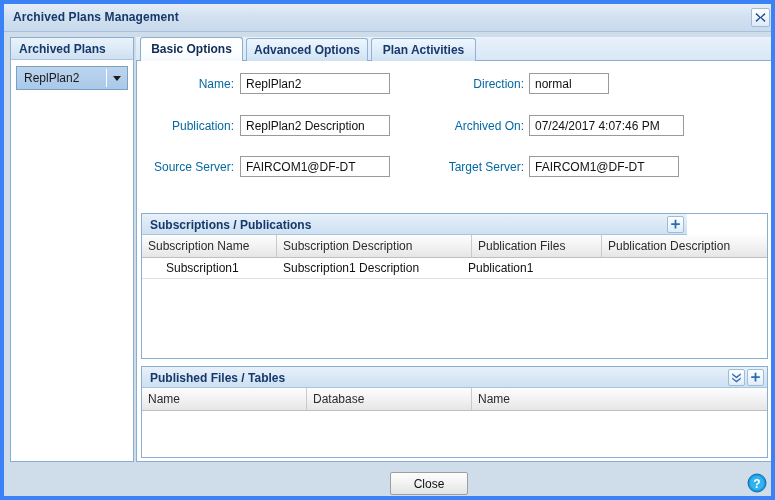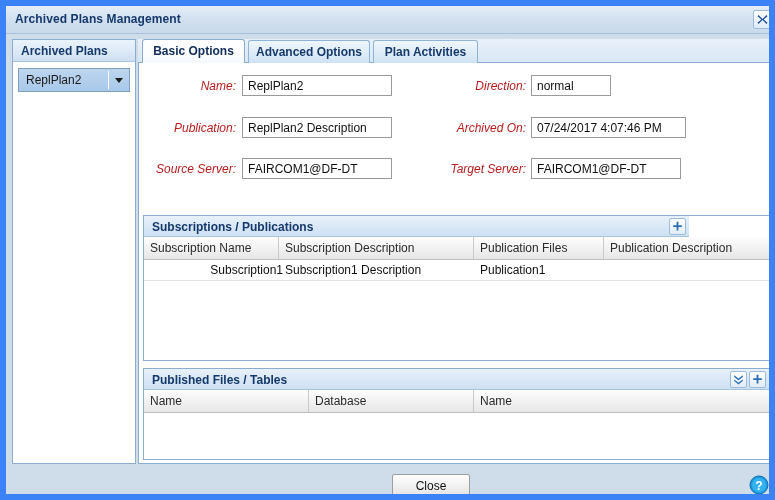--- a/index.html
+++ b/index.html
@@ -13,21 +13,21 @@
     color: #1a1a1a;
     -webkit-font-smoothing: none;
   }
   #app {
     position: relative;
     width: 775px;
     height: 500px;
     overflow: hidden;
     background: #cfdcea;
     box-sizing: border-box;
-    border: 6px solid #3b82f6;
+    border: 4px solid #3b82f6;
   }
 
   
   .titlebar {
     position: absolute;
     left: 0; top: 0;
     width: 773px;
     height: 28px;
     background: linear-gradient(to bottom, #e4eef8 0%, #d3e1f0 45%, #c8daec 100%);
     border-bottom: 1px solid #a8c0dc;
@@ -162,23 +162,22 @@
     border-top: none;
     box-sizing: border-box;
   }
 
   
   .form-area { position: absolute; left: 0; top: 0; width: 635px; height: 122px; }
   .fld-label {
     position: absolute;
     text-align: right;
     font-size: 12px;
-    color: #b91c1c;
+    color: #0369a1;
     white-space: nowrap;
-    font-style: italic;
   }
   .fld-input {
     position: absolute;
     background: #ffffff;
     border: 1px solid #9a9a9a;
     box-sizing: border-box;
     height: 21px;
     font-family: "Liberation Sans", sans-serif;
     font-size: 12px;
     color: #111111;
@@ -370,23 +369,23 @@
         </div>
 
         <div class="grid" style="top:21px; height:124px;">
           <div class="grid-head">
             <div class="gcell-h" style="left:0px; width:135px;">Subscription Name</div>
             <div class="gcell-h" style="left:135px; width:195px;">Subscription Description</div>
             <div class="gcell-h" style="left:330px; width:130px;">Publication Files</div>
             <div class="gcell-h" style="left:460px; width:165px; border-right:none;">Publication Description</div>
           </div>
           <div class="grid-row" style="top:23px;">
-            <div class="gcell" style="left:4px; width:135px;text-align:right;">Subscription1</div>
+            <div class="gcell" style="left:18px; width:135px;">Subscription1</div>
             <div class="gcell" style="left:135px; width:195px;">Subscription1 Description</div>
-            <div class="gcell" style="left:330px; width:130px;">Publication1</div>
+            <div class="gcell" style="left:320px; width:130px;">Publication1</div>
             <div class="gcell" style="left:460px; width:165px;"></div>
           </div>
         </div>
       </div>
 
       <div class="group" style="left:4px; top:305px; width:627px; height:92px;">
         <div class="group-header" style="width:625px;">
           <span class="gh-title">Published Files / Tables</span>
           <div class="gh-btn" style="right:22px;">
             <svg width="11" height="11" viewBox="0 0 11 11">

